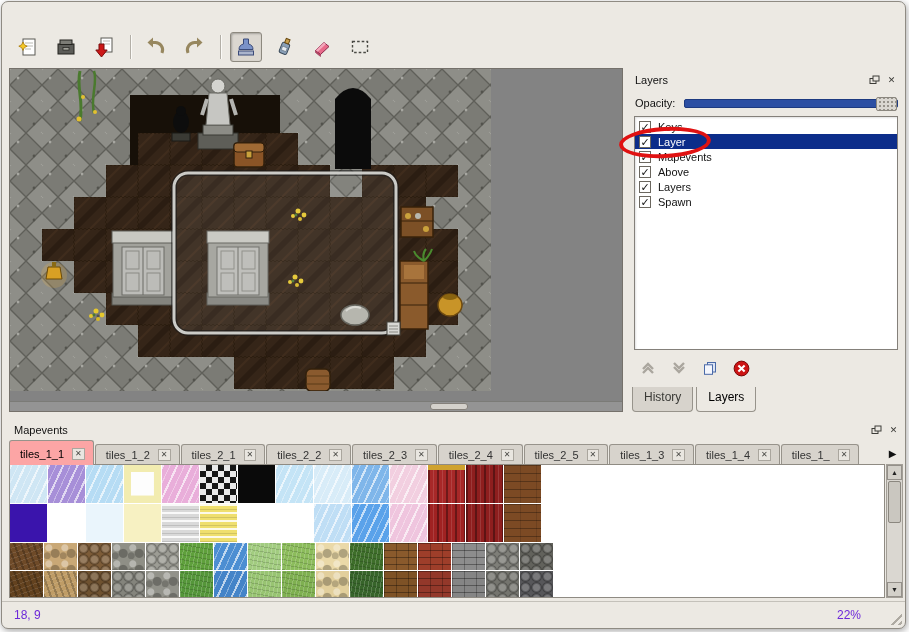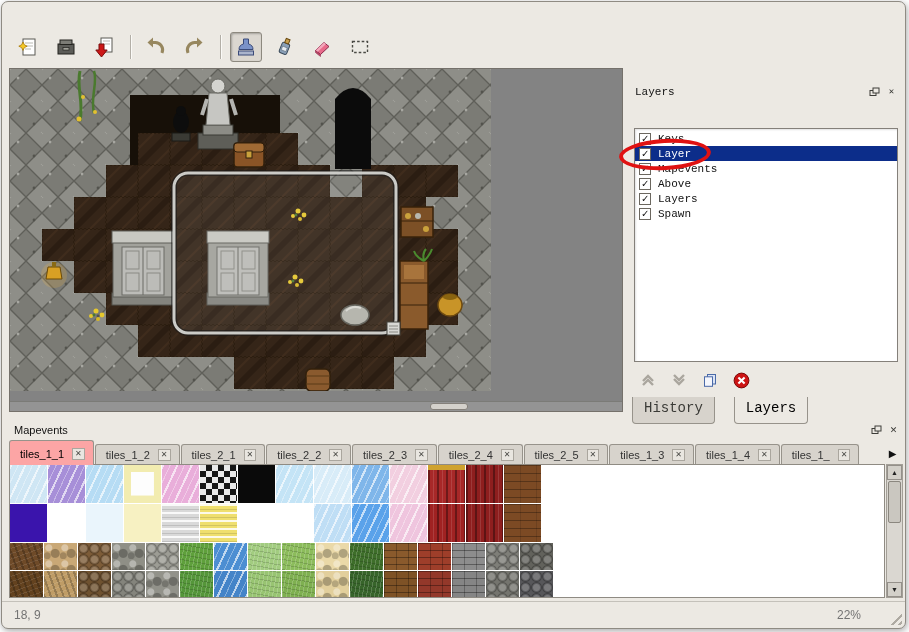--- a/index.html
+++ b/index.html
@@ -20,41 +20,41 @@
   .tool.pressed { border:1px solid #8d897f; background:#dbd7d0; box-shadow:inset 1px 1px 2px rgba(0,0,0,.25); }
   .tb-sep { width:2px; height:24px; border-left:1px solid #b3afa7; border-right:1px solid #fbfaf7; margin:0 8px 0 4px; }
 
   
   .map-panel { position:absolute; left:7px; top:66px; width:614px; height:344px; background:#838383; border:1px solid #75716b; }
   .map-canvas { position:absolute; left:0; top:0; width:481px; height:322px; }
   .map-hscroll { position:absolute; left:0; right:0; bottom:0; height:10px; background:#949494; border-top:1px solid #7b7b77; }
   .map-hthumb { position:absolute; left:420px; width:38px; top:1px; bottom:1px; background:#d4d1cb; border:1px solid #84807a; border-radius:3px; }
 
   
-  .layers-dock { position:absolute; left:627px; top:78px; width:274px; height:344px;font-family:Liberation Mono, monospace; }
+  .layers-dock { position:absolute; left:627px; top:66px; width:274px; height:344px; }
   .dock-title { position:absolute; left:6px; right:4px; top:4px; height:15px; display:flex; align-items:center; font-size:11px; color:#111; }
   .dock-title .spacer { flex:1; }
   .small-btn { width:15px; height:13px; display:flex; align-items:center; justify-content:center; font-size:9px; color:#3c3c38; margin-left:2px; }
   .opacity-row { position:absolute; left:6px; right:5px; top:27px; height:16px; display:flex; align-items:center; font-size:11px; color:#111; }
   .slider { flex:1; margin-left:9px; position:relative; height:9px; background:#2c4fa3; border:1px solid #1d3a80; border-radius:2px; }
   .slider-handle { position:absolute; right:0; top:-3px; width:21px; height:14px; background:#dad7d1; border:1px solid #8b877f; border-radius:2px;
                    background-image:radial-gradient(#97938b 1px, transparent 1.4px); background-size:4px 4px; background-position:1px 2px; }
   .layer-list { position:absolute; left:5px; right:5px; top:48px; height:234px; background:#ffffff; border:1px solid #84807a;
                 box-shadow:inset 1px 1px 2px rgba(0,0,0,.12); padding-top:2px; overflow:hidden; }
   .layer-row { height:15px; display:flex; align-items:center; padding-left:4px; font-size:11px; color:#111; }
   .layer-row.selected { background:#0c2d8a; color:#fff; }
   .checkbox { width:12px; height:12px; background:#fff; border:1px solid #6b675f; margin-right:7px;
               font-size:11px; line-height:10px; text-align:center; color:#101010; flex:0 0 auto; }
   .annotation { position:absolute; left:-10px; top:59px; width:92px; height:31px; border:4px solid #e01212; border-radius:50%;
                 transform:rotate(-3deg); z-index:5; pointer-events:none; }
   .dock-buttons { position:absolute; left:10px; top:288px; height:24px; display:flex; align-items:center; gap:13px; }
   .dock-btn { width:18px; height:18px; display:flex; align-items:center; justify-content:center; }
   .dock-tabbar { position:absolute; left:3px; bottom:0; display:flex; }
   .dock-tab { border:1px solid #97938b; border-top:none; background:#d7d3cc; color:#3a3a36;
-              padding:3px 11px 4px; font-size:14px; border-radius:0 0 4px 4px; margin-right:19px; }
+              padding:3px 11px 4px; font-size:12px; border-radius:0 0 4px 4px; margin-right:3px; }
   .dock-tab.active { background:#ece9e3; color:#000; padding-bottom:7px; }
 
   
   .tilesets-dock { position:absolute; left:4px; top:418px; width:897px; height:182px; }
   .ts-title { position:absolute; left:8px; right:2px; top:2px; height:15px; display:flex; align-items:center; font-size:11px; color:#111; }
   .ts-title .spacer { flex:1; }
   .ts-tabbar { position:absolute; left:3px; top:18px; right:22px; height:27px; display:flex; align-items:flex-end; overflow:hidden; }
   .ts-tab { flex:0 0 auto; display:flex; align-items:center; gap:8px; height:21px; padding:0 8px 0 10px;
             border:1px solid #97938b; border-bottom:none; border-radius:3px 3px 0 0; background:#d7d3cc;
             font-size:11px; color:#333; margin-right:1px; }
@@ -77,21 +77,21 @@
   .p-stone { background-image:radial-gradient(circle at 30% 30%, rgba(255,255,255,.35) 0 3px, transparent 4px), radial-gradient(circle at 70% 65%, rgba(0,0,0,.25) 0 4px, transparent 5px), radial-gradient(circle at 20% 80%, rgba(0,0,0,.2) 0 3px, transparent 4px); background-size:16px 16px; }
   .p-cobble { background-image:radial-gradient(circle at 50% 50%, rgba(255,255,255,.2) 0 3px, rgba(0,0,0,.25) 5px, transparent 6px); background-size:11px 11px; }
   .p-brick { background-image:linear-gradient(rgba(0,0,0,.35) 1px, transparent 1px), linear-gradient(90deg, rgba(0,0,0,.25) 1px, transparent 1px); background-size:100% 7px, 12px 100%; }
   .ts-vscroll { position:absolute; right:0; top:44px; width:17px; height:134px; background:#dad7d1; border:1px solid #a39f97; }
   .ts-varrow { position:absolute; left:0; right:0; height:15px; background:#d3d0c9; border:1px solid #94908a; display:flex; align-items:center; justify-content:center; font-size:7px; color:#222; }
   .ts-varrow.up { top:0; }
   .ts-varrow.down { bottom:0; }
   .ts-vthumb { position:absolute; left:1px; right:1px; top:16px; height:42px; background:#cac7c0; border:1px solid #8b877f; border-radius:2px; }
 
   
-  .statusbar { position:absolute; left:0; right:0; bottom:0; height:27px; border-top:1px solid #c4c1ba; display:flex; align-items:center; font-size:12px; color:#737373; }
+  .statusbar { position:absolute; left:0; right:0; bottom:0; height:27px; border-top:1px solid #c4c1ba; display:flex; align-items:center; font-size:12px; color:#6d28d9; }
   .status-coords { margin-left:12px; }
   .status-zoom { position:absolute; right:44px; }
   .resize-grip { position:absolute; right:3px; bottom:3px; width:15px; height:15px;
                  background:repeating-linear-gradient(135deg, transparent 0 3px, #aeaaa2 3px 5px);
                  clip-path:polygon(100% 0, 100% 100%, 0 100%); }
 </style>
 </head>
 <body>
 
 <div class="screen">
@@ -325,20 +325,26 @@
     <div class="dock-title">
       <span>Layers</span>
       <span class="spacer"></span>
       <span class="small-btn">
         <svg width="11" height="10" viewBox="0 0 11 10">
           <rect x="1" y="3.5" width="6" height="5" fill="#ece9e3" stroke="#3c3c38"></rect>
           <rect x="4" y="1" width="6" height="5" fill="#ece9e3" stroke="#3c3c38"></rect>
         </svg>
       </span>
       <span class="small-btn">✕</span>
+    </div>
+    <div class="opacity-row">
+      <span>Opacity:</span>
+      <div class="slider">
+        <div class="slider-handle"></div>
+      </div>
     </div>
     <div class="layer-list">
           <div class="layer-row">
             <span class="checkbox">✓</span>
             <span class="layer-label">Keys</span>
           </div>
           <div class="layer-row selected">
             <span class="checkbox">✓</span>
             <span class="layer-label">Layer</span>
           </div>

